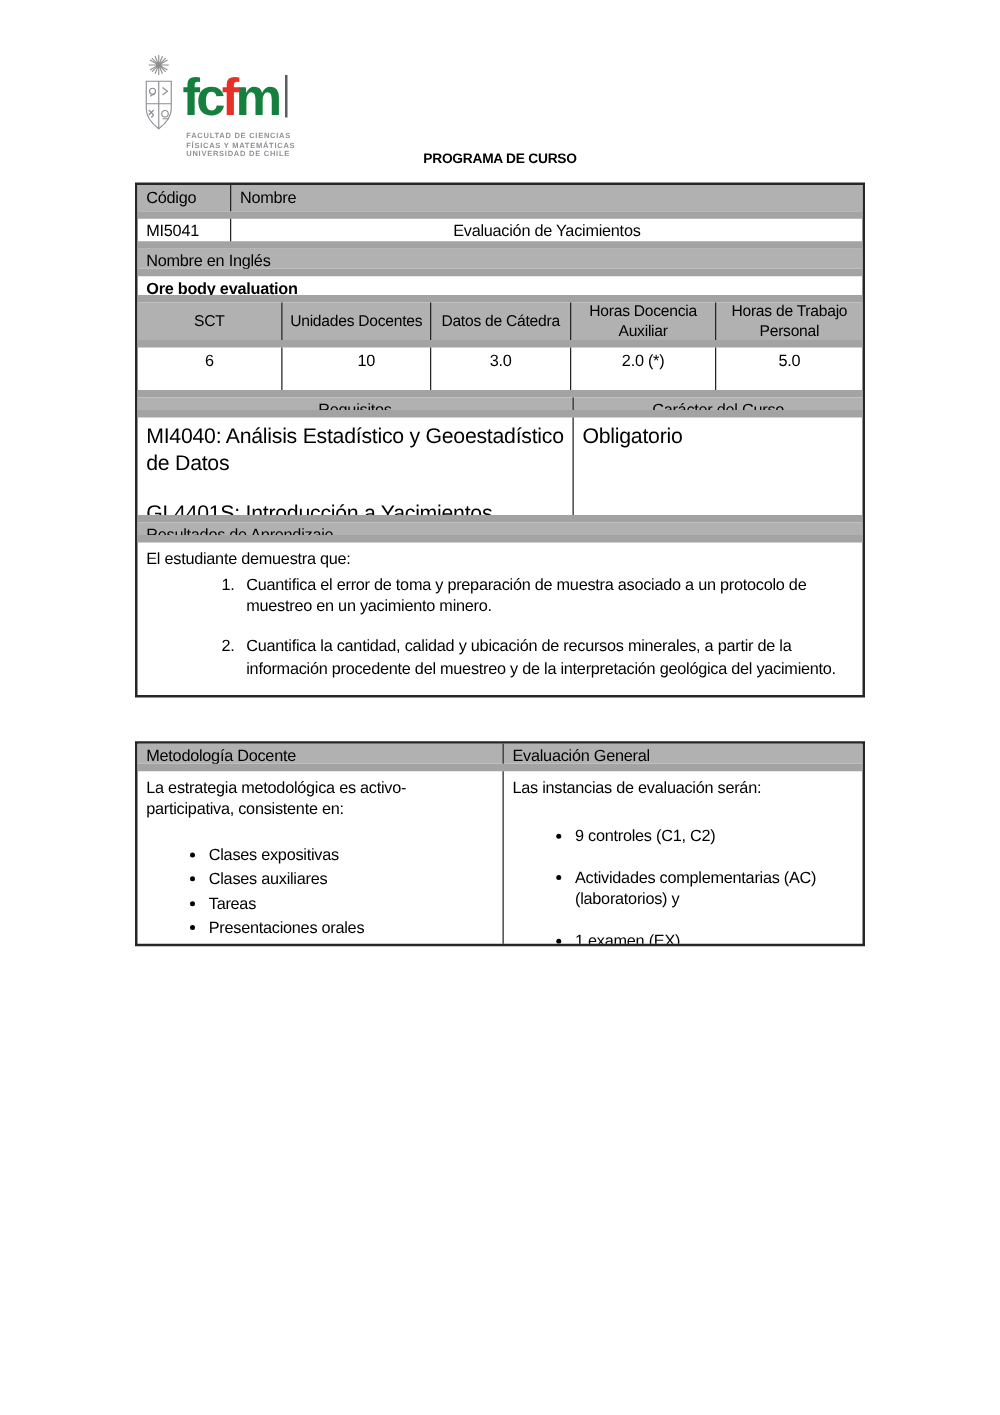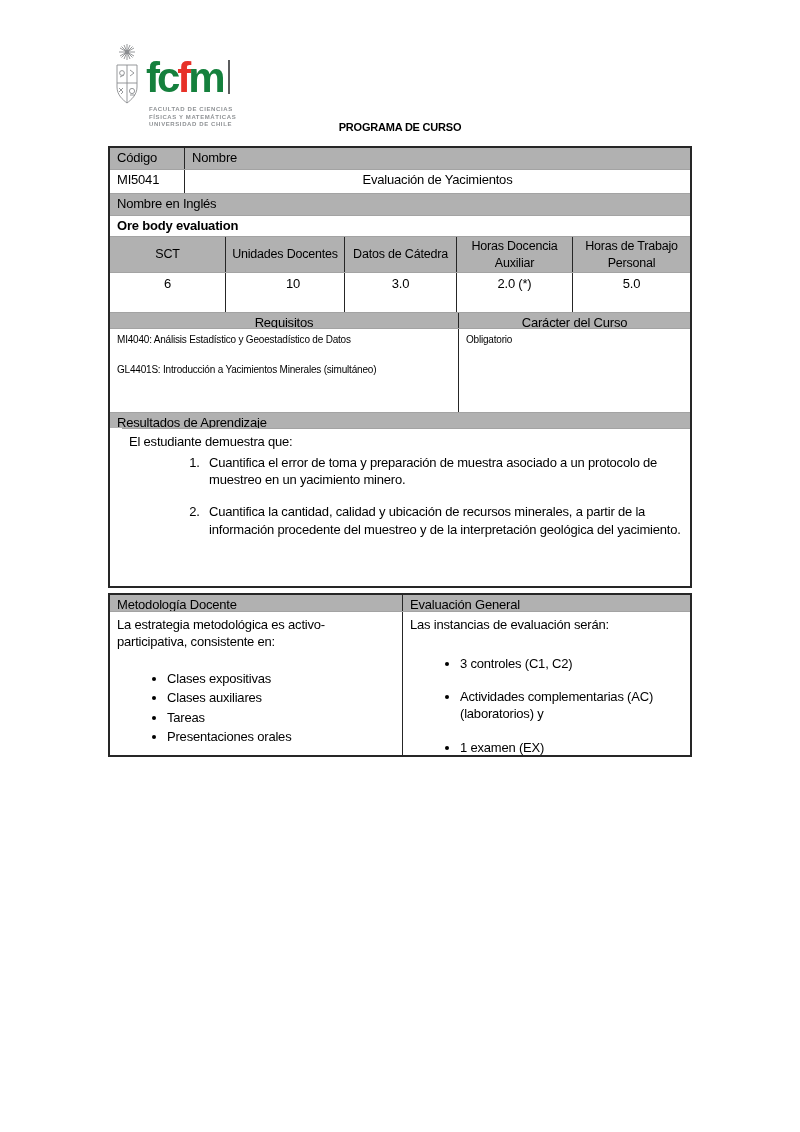--- a/index.html
+++ b/index.html
@@ -19,40 +19,40 @@
   .logo-lines{position:absolute;left:149px;top:106px;font-size:6px;
     color:#8f9295;letter-spacing:0.6px;line-height:1.25;font-weight:bold;}
   
   .doc-title{position:absolute;left:108px;top:121px;width:584px;
     text-align:center;font-weight:bold;font-size:11px;}
   
   .tbl{position:absolute;left:108px;width:584px;border:2px solid #262626;
     box-sizing:border-box;background:#fff;}
   .t1{top:146px;}
   .t2{top:593px;}
-  .row{display:flex;border-top:1px solid #a3a3a3;box-sizing:border-box;}
+  .row{display:flex;border-top:6px solid #a3a3a3;box-sizing:border-box;}
   .row:first-child{border-top:none;}
   .c{box-sizing:border-box;border-left:1px solid #262626;padding:2px 7px;
      overflow:hidden;}
   .c:first-child{border-left:none;}
   .gray{background:#b1b1b1;}
   .bold{font-weight:bold;}
   .ctr{text-align:center;}
   .h21{height:21px;} .h24{height:24px;} .h22{height:22px;}
   .h36{height:36px;} .h40{height:40px;} .h20{height:16px;}
-  .h84{height:84px;} .h124{height:158px;margin-left:12px;} .h144{height:144px;}
+  .h84{height:84px;} .h124{height:128px;} .h144{height:144px;}
   .w74{width:74px;flex:none;} .w348{width:348px;flex:none;}
   .w115{width:115px;flex:none;} .w119{width:119px;flex:none;padding-left:23px;}
   .w112{width:112px;flex:none;} .w116{width:116px;flex:none;}
   .w292{width:292px;flex:none;}
   .fill{flex:1;}
   .hdr5{display:flex;align-items:center;justify-content:center;
     text-align:center;font-size:12.5px;line-height:1.3;padding:1px 3px;}
   .val{padding-top:3px;}
-  .req{font-size:10px;line-height:1.32;}
+  .req{font-size:17px;line-height:1.32;}
   .req p{margin:2px 0 0 0;}
   .req .gap{height:15px;}
   .body-cell{line-height:1.32;}
   .body-cell p{margin:2px 0 0 0;}
   ol.outcomes{margin:4px 0 0 0;padding-left:74px;}
   ol.outcomes li{margin-bottom:15px;padding-left:6px;}
   ul.blist{margin:20px 0 0 0;padding-left:50px;}
   ul.blist li{margin-bottom:2px;}
   ul.blist-sp{margin:22px 0 0 0;padding-left:50px;}
   ul.blist-sp li{margin-bottom:16px;}
@@ -178,21 +178,21 @@
         <ul class="blist">
           <li>Clases expositivas</li>
           <li>Clases auxiliares</li>
           <li>Tareas</li>
           <li>Presentaciones orales</li>
         </ul>
       </div>
       <div class="c fill body-cell">
         <p>Las instancias de evaluación serán:</p>
         <ul class="blist-sp">
-          <li>3 controles (C1, C2)</li>
+          <li>9 controles (C1, C2)</li>
           <li>Actividades complementarias (AC) (laboratorios) y</li>
           <li>1 examen (EX)</li>
         </ul>
       </div>
     </div>
 
   </div>
 
 </div>
 

